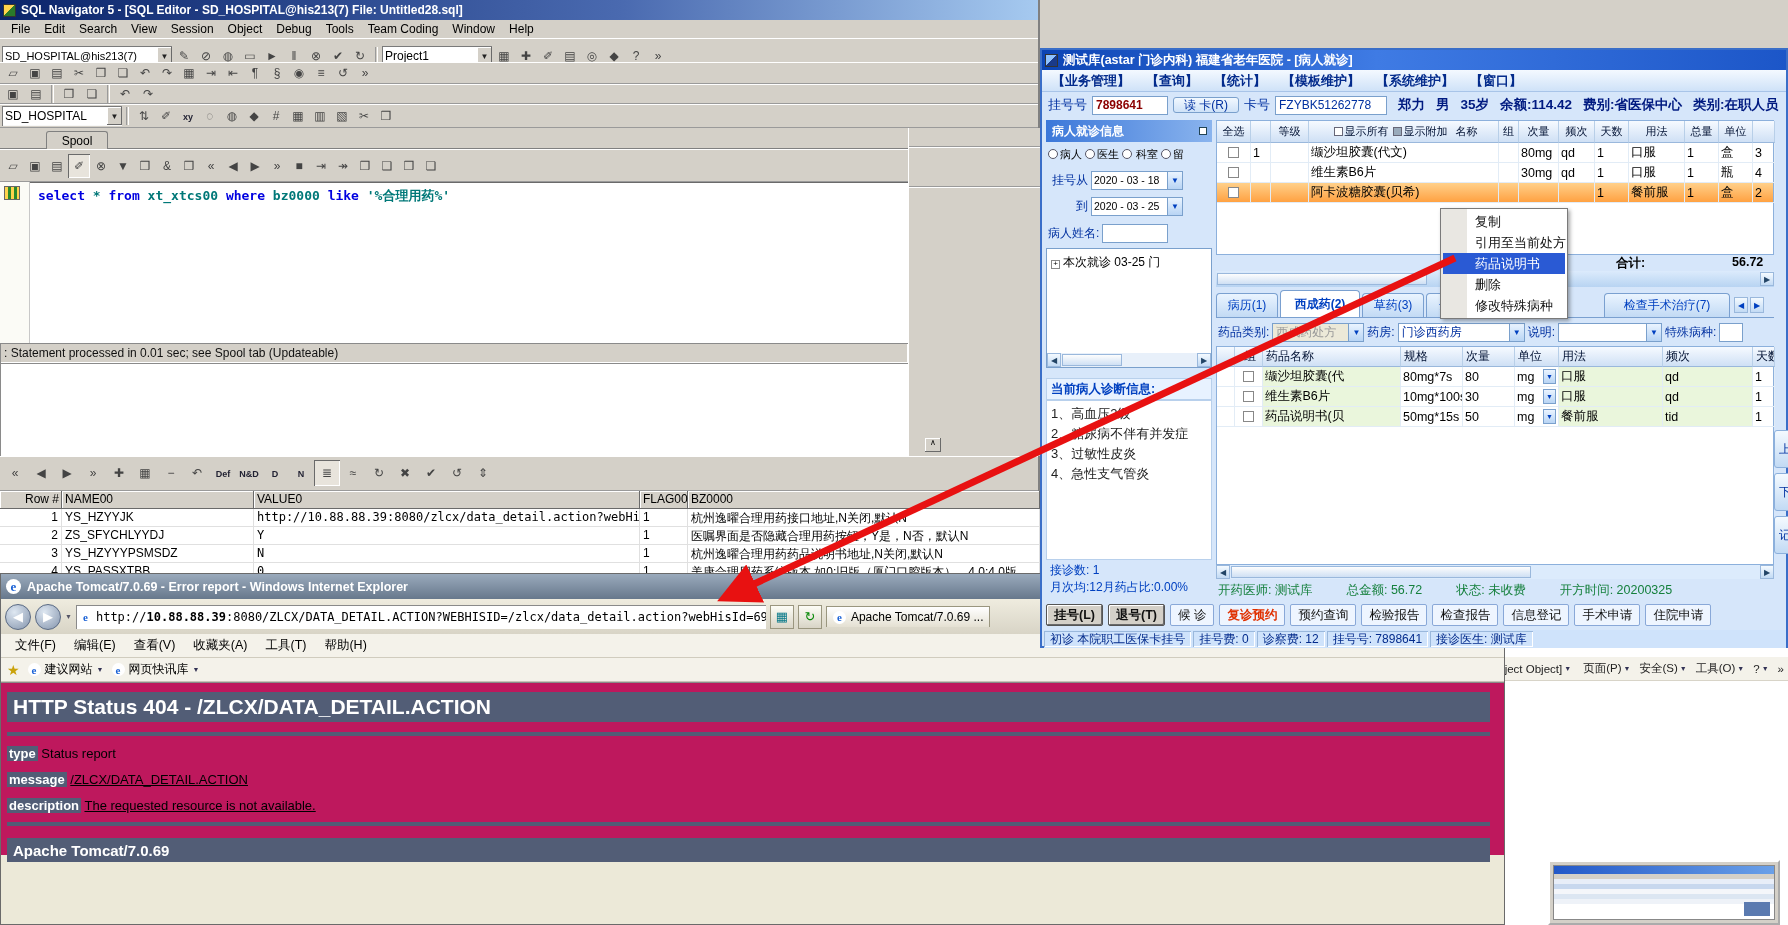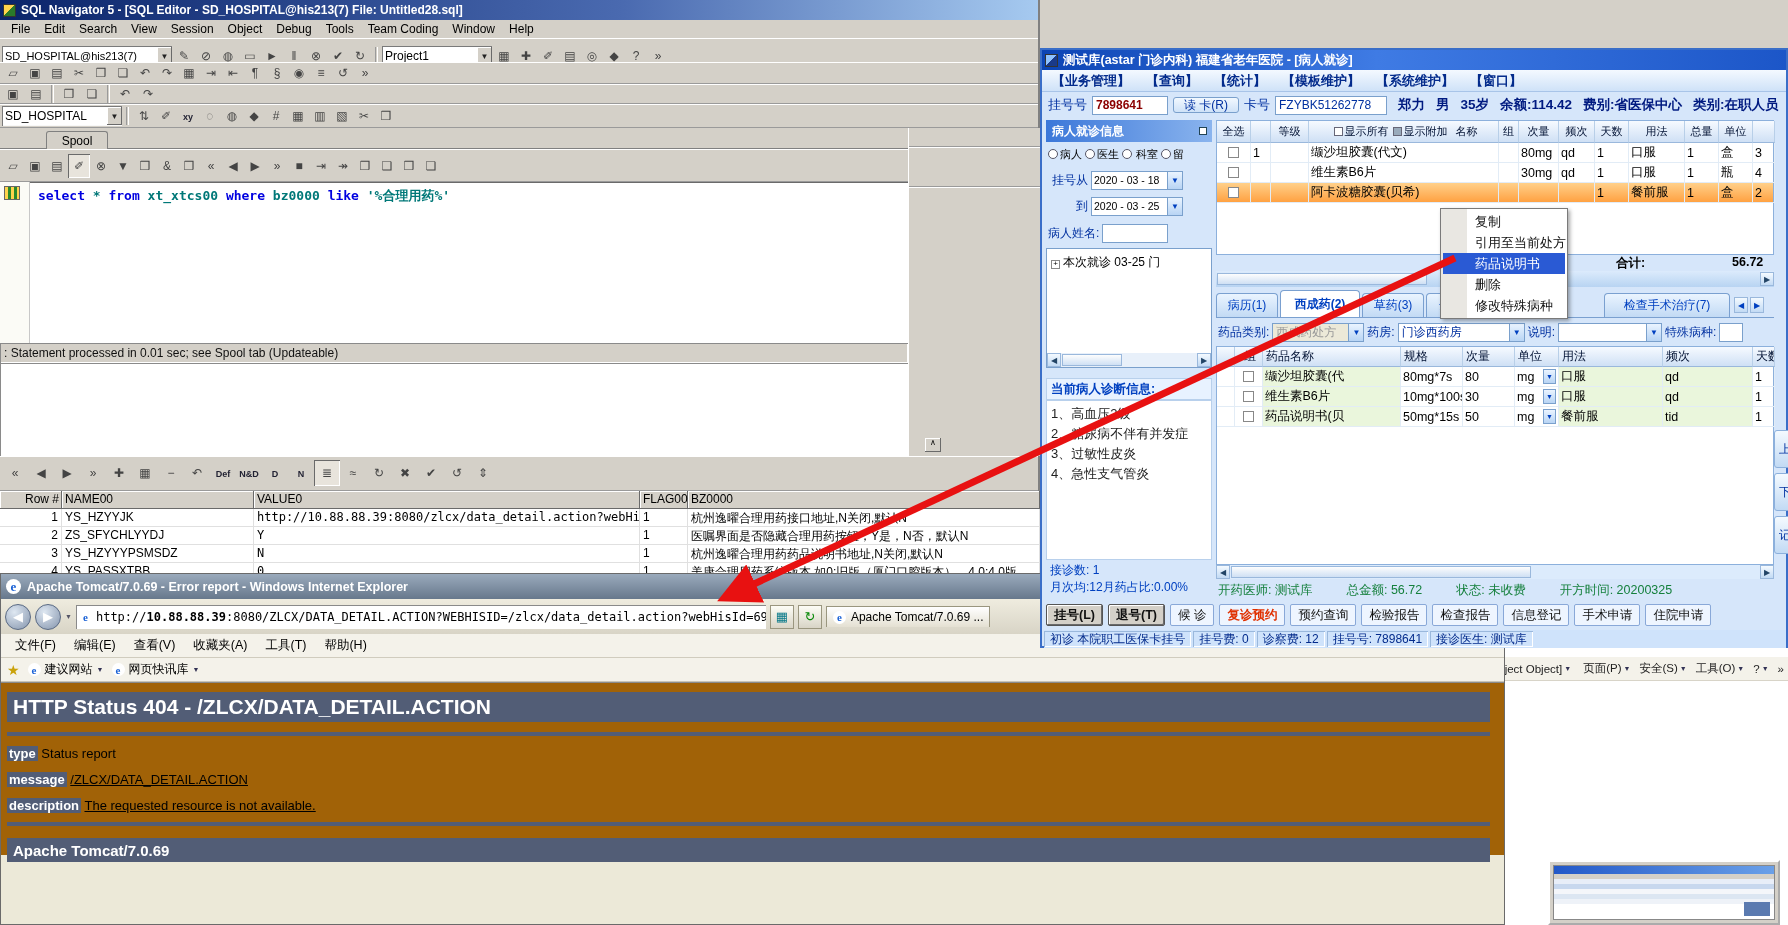--- a/index.html
+++ b/index.html
@@ -52,21 +52,21 @@
   .eico{width:15px;height:15px;border-radius:50%;background:#fff;color:#1b62d6;font-weight:bold;font-size:13px;display:inline-flex;align-items:center;justify-content:center;font-family:"Liberation Serif",serif;flex:none}
   .ie-addr{position:absolute;left:0;top:25px;width:100%;height:35px;background:linear-gradient(#efecdf,#d8d4c6);display:flex;align-items:center;gap:4px;padding-left:4px}
   .navbtn{width:26px;height:26px;border-radius:50%;background:radial-gradient(circle at 35% 30%,#dfe8f2,#8494ac);border:1px solid #5a6a84;color:#fff;font-size:13px;display:inline-flex;align-items:center;justify-content:center;flex:none}
   .addrfield{width:690px;height:24px;background:#fff;box-shadow:inset 1px 1px #8a8a8a;display:flex;align-items:center;gap:4px;padding:0 3px;font-family:"DejaVu Sans Mono",monospace;font-size:12px;overflow:hidden;white-space:nowrap}
   .sqbtn{width:24px;height:24px;background:linear-gradient(#fdfdf6,#d8d4c6);border:1px solid #9a967f;display:inline-flex;align-items:center;justify-content:center;font-size:13px;flex:none}
   .ie-tab{display:flex;align-items:center;gap:5px;font-size:12px;padding:3px 6px;background:linear-gradient(#fff,#e4e0d2);border:1px solid #9a967f;border-bottom:none;white-space:nowrap}
   .ie-menu{position:absolute;left:0;top:60px;width:100%;height:24px;background:#f4f2ea;border-bottom:1px solid #d0ccbe;display:flex;align-items:center;gap:2px;padding-left:6px;font-size:12.5px}
   .ie-menu span{padding:2px 8px}
   .ie-fav{position:absolute;left:0;top:84px;width:100%;height:24px;background:#f4f2ea;border-bottom:1px solid #c8c4b6;display:flex;align-items:center;gap:8px;padding-left:6px;font-size:12px}
   .star{color:#caa20a;font-size:14px}
-  .ie-content{position:absolute;left:0;top:108px;width:100%;height:173px;background:#a16207;border-top:1px solid #8a8a8a}
+  .ie-content{position:absolute;left:0;top:108px;width:100%;height:173px;background:#be185d;border-top:1px solid #8a8a8a}
   .banner{position:absolute;left:6px;top:9px;width:1483px;height:30px;background:#525d76;color:#fff;font-weight:bold;font-size:21px;display:flex;align-items:center;padding-left:6px;font-family:"Liberation Sans",sans-serif}
   .hr1{position:absolute;left:6px;width:1483px;height:4px;background:#525d76}
   .repline{position:absolute;left:6px;font-size:13px;color:#000}
   .lbl{background:#525d76;color:#fff;font-weight:bold;padding:0 2px}
   .und{text-decoration:underline}
   .footer-banner{position:absolute;left:6px;top:155px;width:1483px;height:24px;background:#525d76;color:#fff;font-weight:bold;font-size:15px;display:flex;align-items:center;padding-left:6px}
   
   #hosp{left:1040px;top:48px;width:748px;height:600px;background:#d6e6fa;z-index:30;border:2px solid #3a6ec8}
   .h-title{position:absolute;left:0;top:0;width:100%;height:20px;background:linear-gradient(90deg,#0c44b4,#3f7be4 45%,#1c56c8);color:#fff;font-weight:bold;font-size:12.5px;display:flex;align-items:center;gap:5px;padding-left:3px;white-space:nowrap}
   .h-menu{position:absolute;left:0;top:20px;width:100%;height:22px;background:linear-gradient(#f4f9ff,#cfe2f8);display:flex;align-items:center;gap:16px;padding-left:10px;color:#032b8c;font-weight:bold;font-size:13px;border-bottom:1px solid #a8c4e8;white-space:nowrap}

